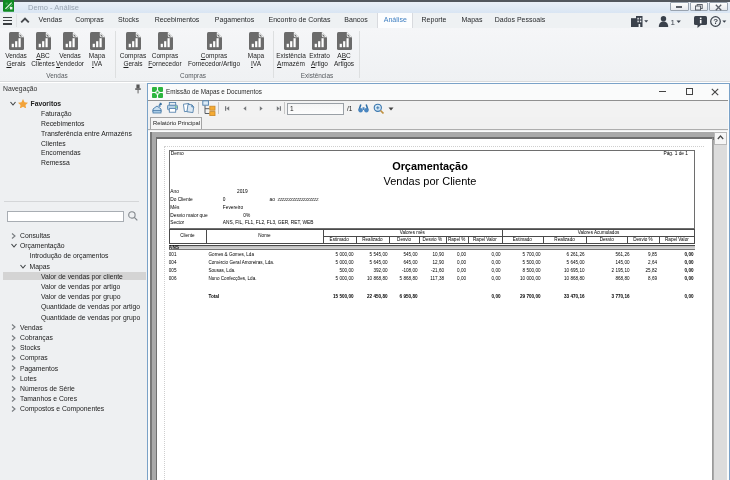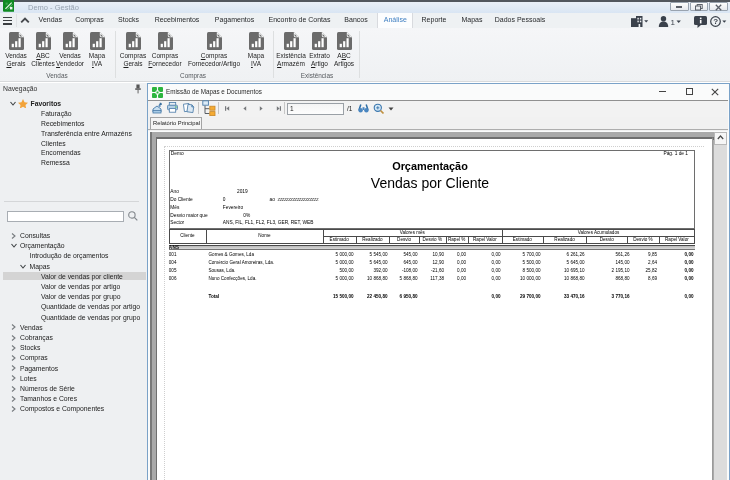--- a/index.html
+++ b/index.html
@@ -10,21 +10,21 @@
 
 <div class="abs" style="left:0;top:0;width:730px;height:13px;background:linear-gradient(#ecf1f8,#d9e5f3);"></div>
 <div class="abs" style="left:0;top:0;width:730px;height:1.5px;background:#52575e;"></div>
 <svg class="abs" style="left:2.5px;top:0.2px" width="11.8" height="11.8" viewBox="0 0 12 12">
   <rect x="0" y="0" width="12" height="12" rx="1" fill="#0f8a22"></rect>
   <path d="M2.5 9 L8.8 2.7" stroke="#e8f5ea" stroke-width="1.2" fill="none"></path>
   <path d="M4.2 9.8 L9.8 4.2" stroke="#69bd77" stroke-width="0.9" fill="none"></path>
   <rect x="7" y="7" width="2.6" height="2.6" fill="#eaf6ec"></rect>
   <rect x="2.6" y="2.6" width="2.2" height="2.2" fill="#3ea351"></rect>
 </svg>
-<div class="abs" style="left:28px;top:2.5px;font-size:7.5px;color:#98a3b1;">Demo - Gestão</div>
+<div class="abs" style="left:28px;top:2.5px;font-size:7.5px;color:#98a3b1;">Demo - Análise</div>
 
 <div class="abs" style="left:670px;top:2px;width:18.5px;height:9px;background:linear-gradient(#fefefe,#e6e9ee);border:1px solid #99a3af;border-radius:1px;"></div>
 <div class="abs" style="left:689.5px;top:2px;width:18.5px;height:9px;background:linear-gradient(#fefefe,#e6e9ee);border:1px solid #99a3af;border-radius:1px;"></div>
 <div class="abs" style="left:709px;top:2px;width:18.5px;height:9px;background:linear-gradient(#fefefe,#e6e9ee);border:1px solid #99a3af;border-radius:1px;"></div>
 <div class="abs" style="left:676px;top:6px;width:6px;height:1.6px;background:#5b6069;"></div>
 <svg class="abs" style="left:694.5px;top:3.5px" width="8" height="7" viewBox="0 0 8 7">
   <rect x="2.2" y="0.5" width="5" height="4" fill="none" stroke="#5b6069" stroke-width="1"></rect>
   <rect x="0.5" y="2" width="5" height="4" fill="#e8ebef" stroke="#5b6069" stroke-width="1"></rect>
 </svg>
 <svg class="abs" style="left:714.5px;top:3.5px" width="7" height="7" viewBox="0 0 7 7">
@@ -373,21 +373,21 @@
   <path d="M0.8 4 L3.5 1 L6.2 4" fill="none" stroke="#4a4a4a" stroke-width="1.2"></path>
 </svg>
 
 <div class="abs" style="left:156.3px;top:137.4px;width:557.2px;height:342.6px;background:#fff;border-top:2.2px solid #6e6e6e;border-left:1.9px solid #6e6e6e;border-right:1.5px solid #9a9a9a;"></div>
 <div class="abs" style="left:164.3px;top:145.6px;width:540px;height:0;border-top:1px dotted #cfcfcf;"></div>
 <div class="abs" style="left:164.3px;top:145.6px;width:0;height:334px;border-left:1px dotted #cfcfcf;"></div>
 <div class="abs" style="left:168.5px;top:150px;width:526.5px;height:78.5px;border:0.8px solid #6e6e6e;background:#fff;"></div>
 <div class="abs" style="left:170.8px;top:151px;font-size:4.8px;color:#000;">Demo</div>
 <div class="abs" style="left:688px;top:150.5px;transform:translateX(-100%);font-size:4.8px;color:#000;white-space:nowrap;">Pág. 1 de 1</div>
 <div class="abs" style="left:430px;top:159.8px;transform:translateX(-50%);font-size:10.9px;font-weight:bold;color:#000;white-space:nowrap;">Orçamentação</div>
-<div class="abs" style="left:430px;top:174.9px;transform:translateX(-50%);font-size:14px;color:#000;white-space:nowrap;">Vendas por Cliente</div>
+<div class="abs" style="left:430px;top:174.9px;transform:translateX(-50%);font-size:11px;color:#000;white-space:nowrap;">Vendas por Cliente</div>
 <div class="abs" style="left:170.3px;top:189.3px;font-size:4.8px;color:#000;white-space:nowrap;">Ano</div>
 <div class="abs" style="left:247.7px;top:189.3px;transform:translateX(-100%);font-size:4.8px;color:#000;white-space:nowrap;">2019</div>
 <div class="abs" style="left:170.3px;top:197.08px;font-size:4.8px;color:#000;white-space:nowrap;">Do Cliente</div>
 <div class="abs" style="left:222.8px;top:197.08px;font-size:4.8px;color:#000;white-space:nowrap;">0</div>
 <div class="abs" style="left:269.5px;top:197.08px;font-size:4.8px;color:#000;">ao</div>
 <div class="abs" style="left:277.5px;top:197.08px;font-size:4.4px;letter-spacing:-0.55px;color:#222;">ZZZZZZZZZZZZZZZZZZZ</div>
 <div class="abs" style="left:170.3px;top:204.86px;font-size:4.8px;color:#000;white-space:nowrap;">Mês</div>
 <div class="abs" style="left:222.8px;top:204.86px;font-size:4.8px;color:#000;white-space:nowrap;">Fevereiro</div>
 <div class="abs" style="left:170.3px;top:212.64px;font-size:4.8px;color:#000;white-space:nowrap;">Desvio maior que</div>
 <div class="abs" style="left:250.3px;top:212.64px;transform:translateX(-100%);font-size:4.8px;color:#000;white-space:nowrap;">0%</div>

